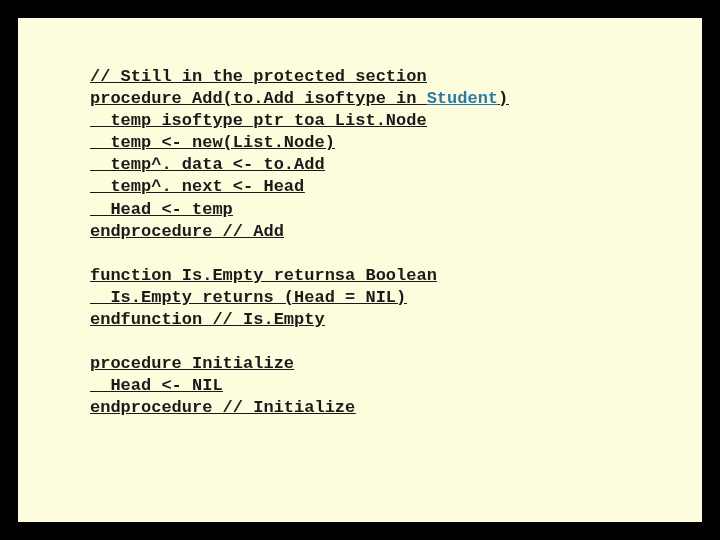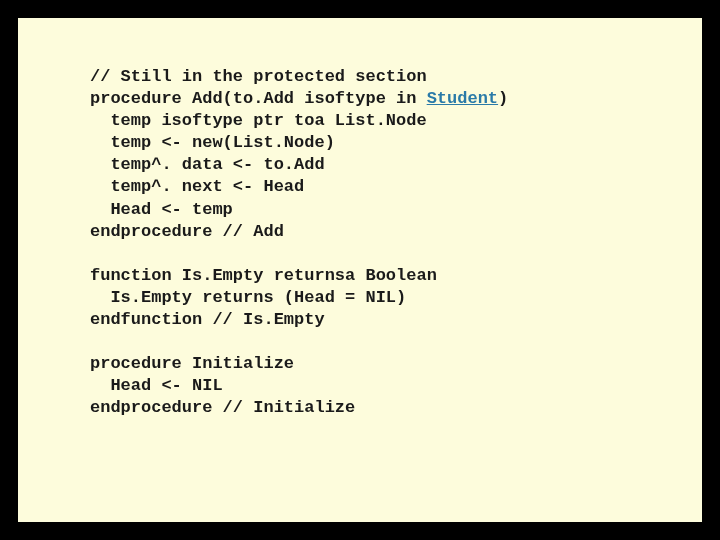--- a/index.html
+++ b/index.html
@@ -1,18 +1,19 @@
 <!DOCTYPE html>
 <html><head>
   <meta charset="utf-8">
   <style>
     * {
       margin: 0;
       padding: 0;
       box-sizing: border-box;
+      text-decoration: underline;
     }
     body {
       width: 720px;
       height: 540px;
       background: #000;
       display: flex;
       align-items: center;
       justify-content: center;
     }
     .outer-frame {

